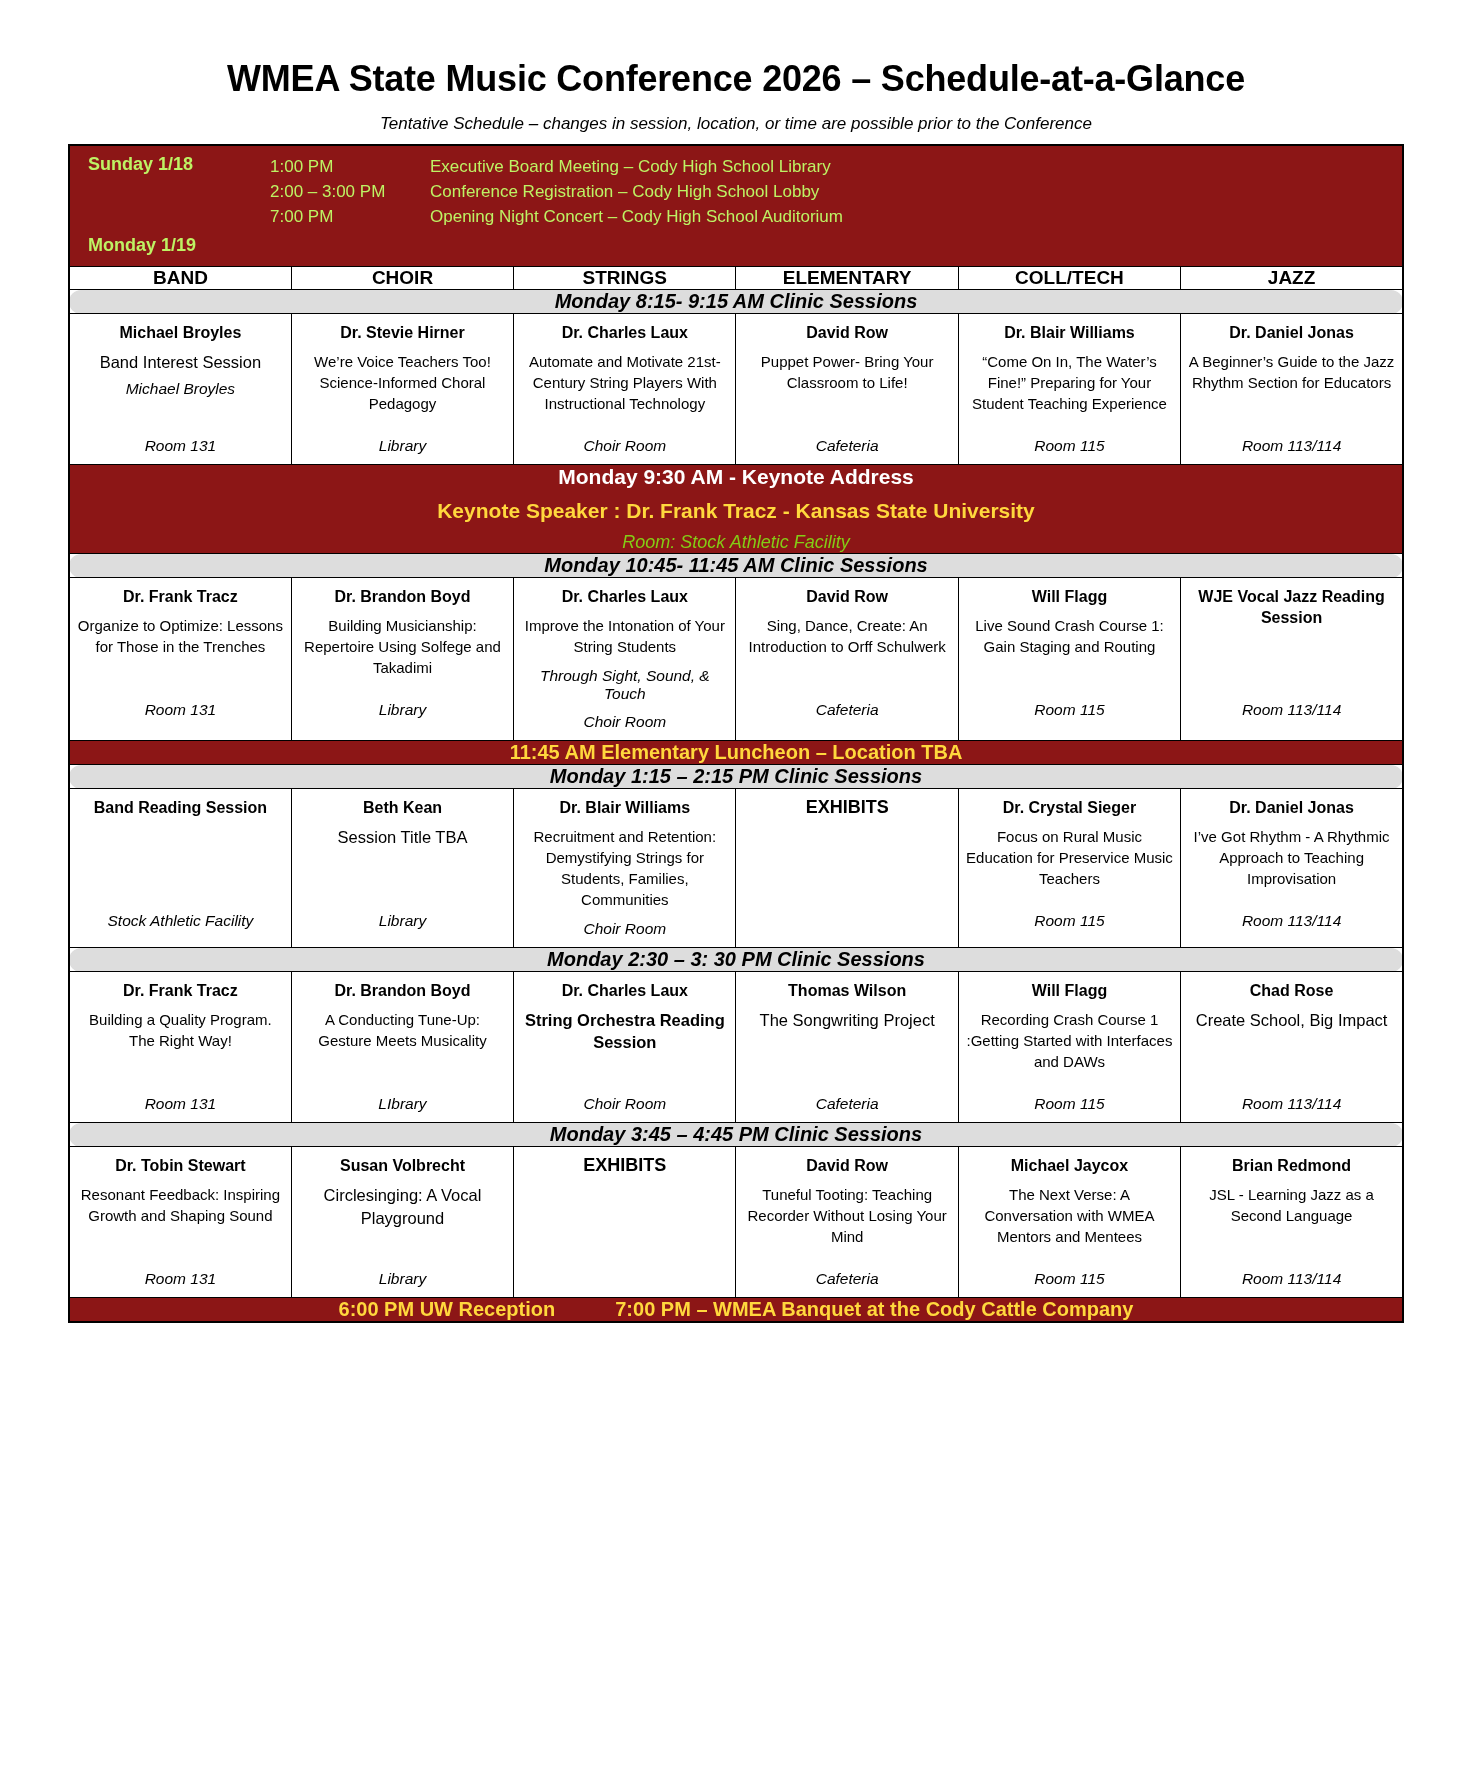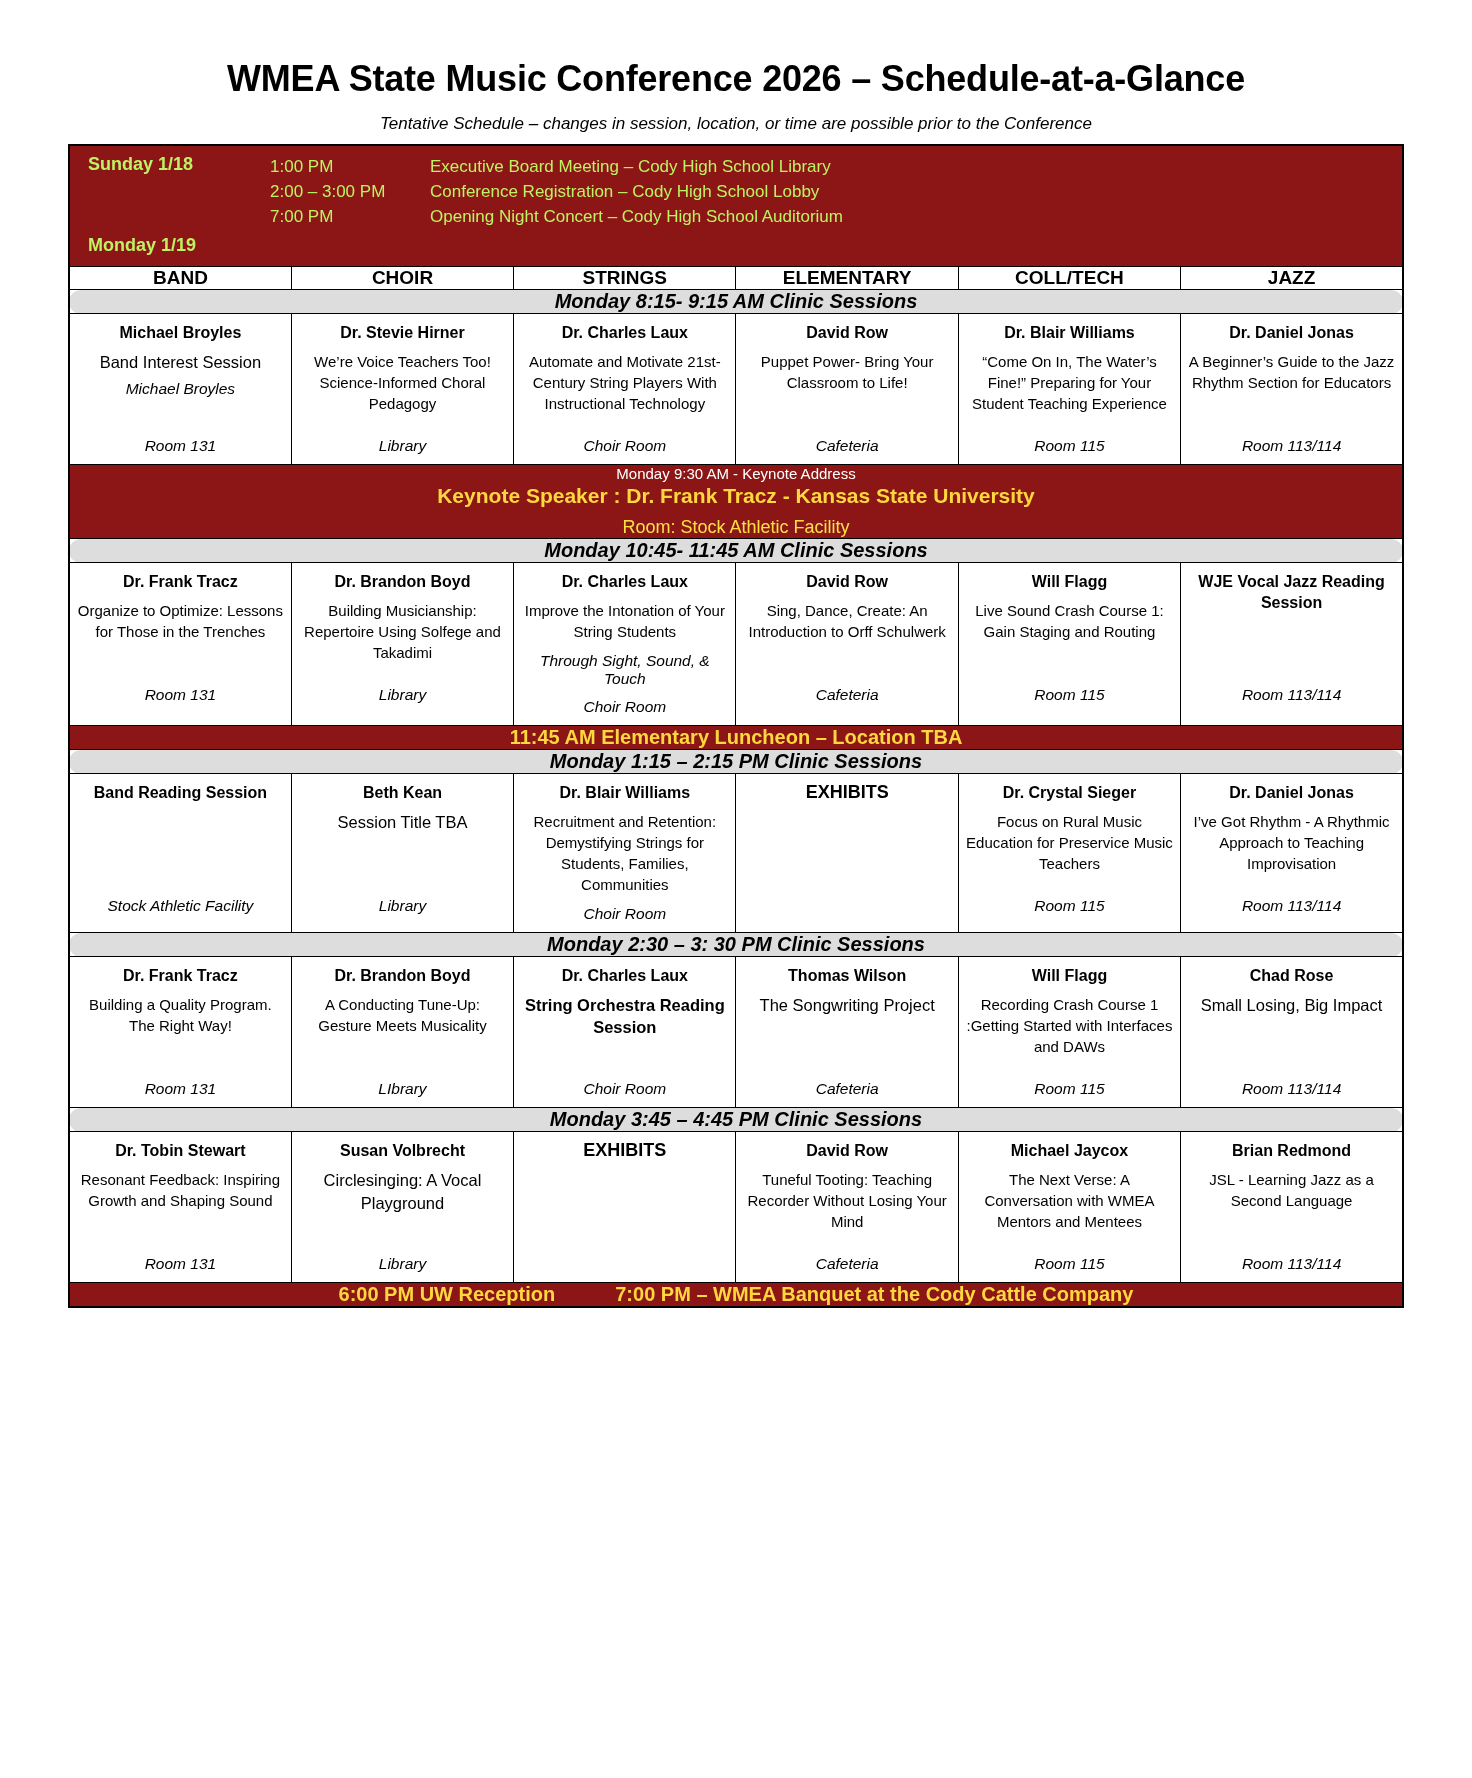--- a/index.html
+++ b/index.html
@@ -30,23 +30,23 @@
     text-align:center;font-weight:bold;font-size:19px;padding:11px 0 11px 0;background:#fff;
   }
   .sessionbar{
     background:#dddddd;text-align:center;font-style:italic;font-weight:bold;font-size:20px;
     padding:9px 0 9px 0;
     border-radius:12px;
   }
   .keynote{
     background:#8c1616;color:#fff;text-align:center;padding:14px 0 16px 0;
   }
-  .keynote .k1{font-weight:normal;font-size:15px;margin-bottom:2px;}
+  .keynote .k1{font-weight:bold;font-size:21px;margin-bottom:10px;}
   .keynote .k2{font-weight:bold;font-size:21px;color:#ffd83d;margin-bottom:9px;}
-  .keynote .k3{font-size:18px;color:#fde047;}
+  .keynote .k3{font-style:italic;font-size:18px;color:#84cc16;}
   .luncheon{
     background:#8c1616;color:#ffd83d;text-align:center;font-weight:bold;font-size:20px;
     padding:10px 0 11px 0;
   }
   .footerbar{
     background:#8c1616;color:#ffd83d;text-align:center;font-weight:bold;font-size:20px;
     padding:11px 0 13px 0;
   }
   .footerbar span.gap{display:inline-block;width:60px;}
   .cell{
@@ -298,21 +298,21 @@
           <td>
             <div class="cell">
               <div class="c-presenter">Will Flagg</div>
               <div class="c-title">Recording Crash Course 1 :Getting Started with Interfaces and DAWs</div>
               <div class="c-room">Room 115</div>
             </div>
           </td>
           <td>
             <div class="cell">
               <div class="c-presenter">Chad Rose</div>
-              <div class="c-title big">Small Losing, Big Impact</div>
+              <div class="c-title big">Create School, Big Impact</div>
               <div class="c-room">Room 113/114</div>
             </div>
           </td>
         </tr>
         <tr>
           <td colspan="6" class="sessionbar">Monday   3:45 – 4:45 PM   Clinic Sessions</td>
         </tr>
         <tr>
           <td>
             <div class="cell">

